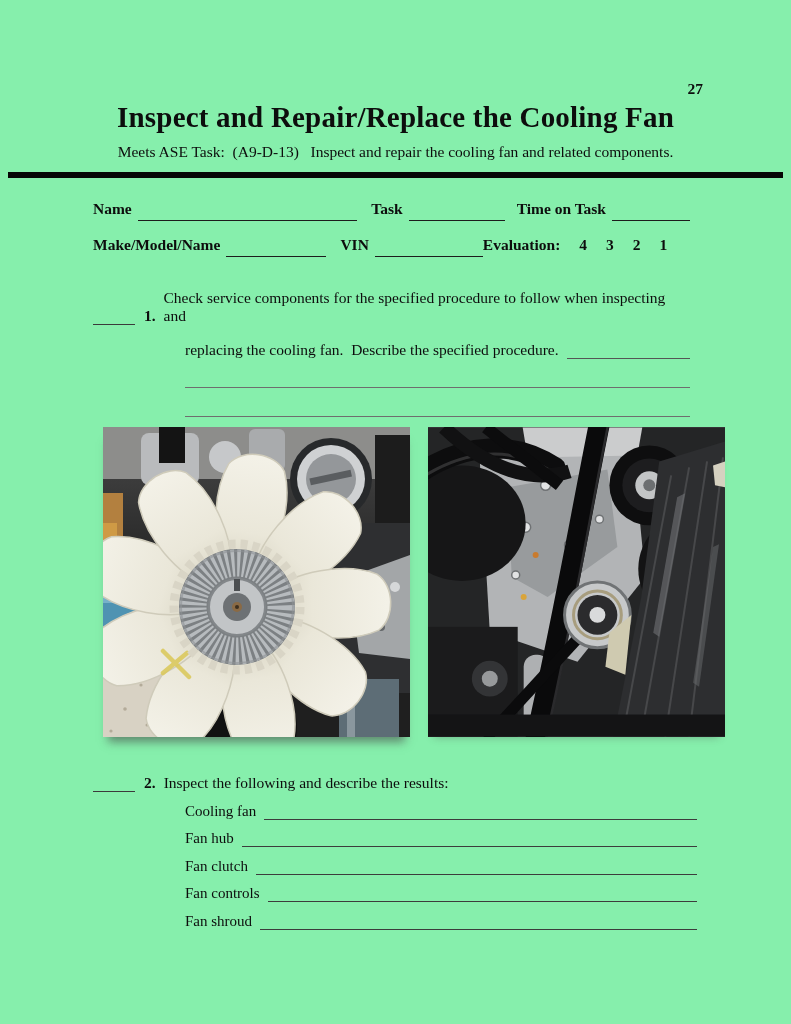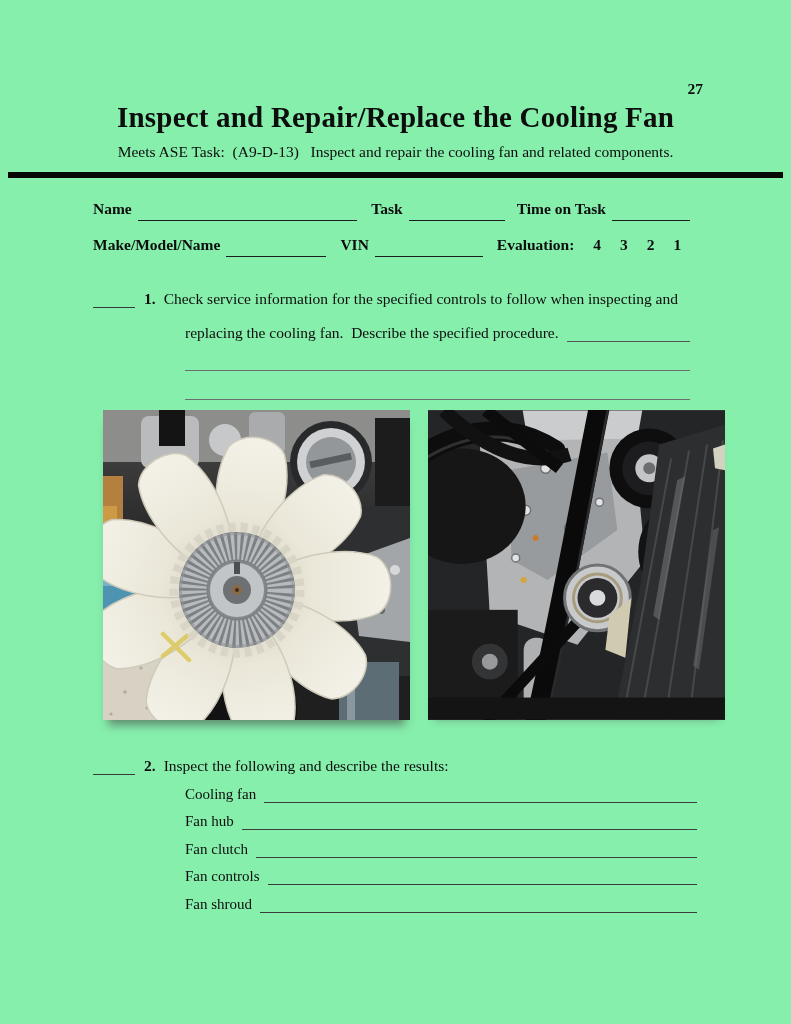--- a/index.html
+++ b/index.html
@@ -35,21 +35,21 @@
   .frow1 { margin-top:22px; }
   .frow2 { margin-top:16px; }
   .lbl { font-weight:700; white-space:pre; }
   .ln { display:inline-block; border-bottom:1.4px solid #1c1c1c; height:100%; }
   .g6 { margin-left:6px; } .g12 { margin-left:12px; } .g14 { margin-left:14px; }
   .ln-name { flex:1; }
   .ln-date { width:96px; }
   .ln-time { width:78px; }
   .ln-make { width:100px; }
   .ln-vin  { width:108px; }
-  .evalgrp { display:flex; align-items:flex-end; margin-left:14px; }
+  .evalgrp { display:flex; align-items:flex-end; }
   .evalgrp .num { font-weight:700; margin-left:19px; }
 
   .taskrow {
     display:flex; align-items:flex-end;
     margin-left:93px; margin-right:101px;
     font-size:15.5px;
   }
   .task1-row { margin-top:33px; }
   .task2-row { margin-top:36px; }
   .blankshort { width:42px; border-bottom:1.4px solid #3a3a3a; align-self:flex-end; margin-right:9px; }
@@ -102,21 +102,21 @@
       <span class="num">4</span>
       <span class="num">3</span>
       <span class="num">2</span>
       <span class="num">1</span>
     </span>
   </div>
 
   <div class="taskrow task1-row">
     <span class="blankshort">&nbsp;</span>
     <span class="tnum">1.</span>
-    <span class="pre">Check service information for the specified controls to follow when inspecting and</span>
+    <span class="pre">Check service components for the specified procedure to follow when inspecting and</span>
   </div>
   <div class="t1line2">
     <span class="pre">replacing the cooling fan.  Describe the specified procedure.</span>
     <span class="ln ln-trail"></span>
   </div>
   <div class="fullline"></div>
   <div class="fullline"></div>
 
   <div class="photos">
 

